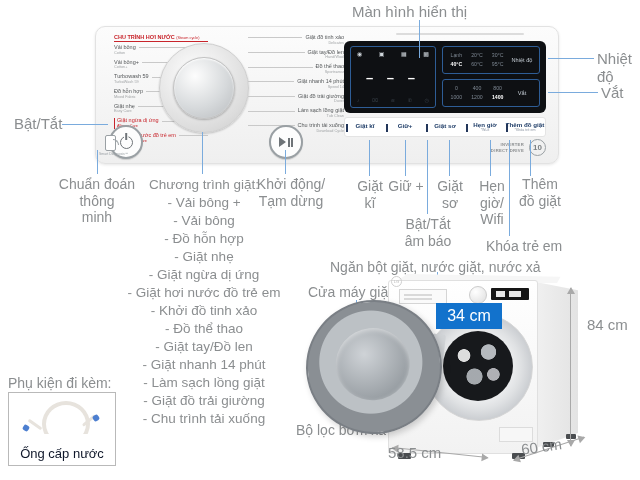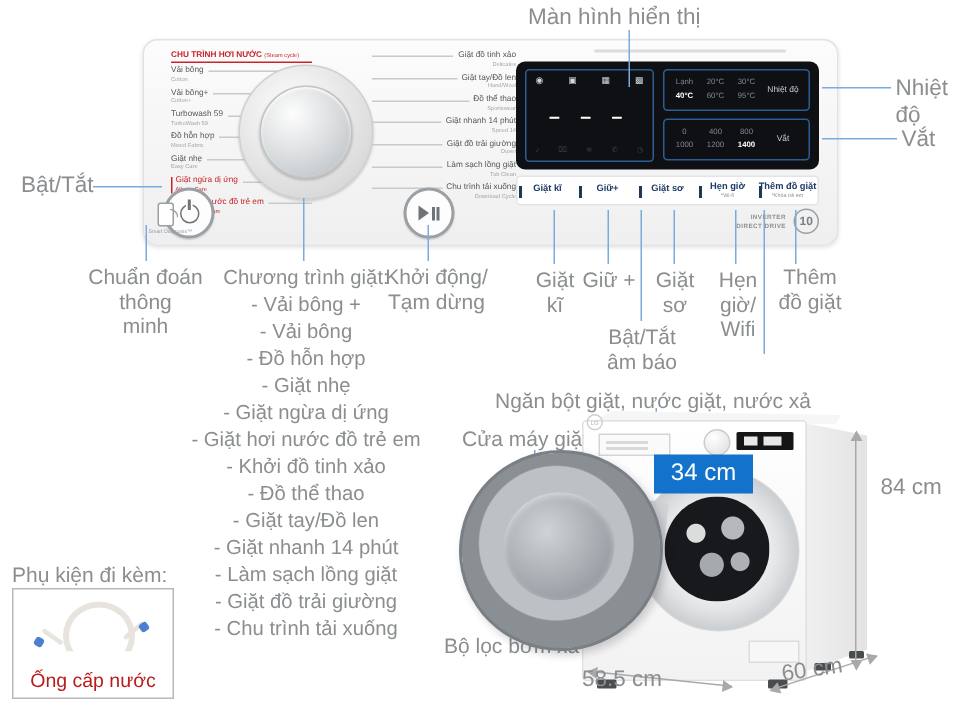--- a/index.html
+++ b/index.html
@@ -116,21 +116,21 @@
   #hinge{left:430px;top:334px;width:14px;height:34px;background:#d0d3d6;border-radius:3px;transform:rotate(7deg);}
   .tri{width:0;height:0;position:absolute;}
   #badge34{left:436px;top:303px;width:66px;height:26px;background:#1272cc;color:#fff;
            font-size:16px;display:flex;align-items:center;justify-content:center;}
   
   #accbox{left:8px;top:392px;width:106px;height:72px;border:1px solid #b9b9b9;background:#fff;}
   #hosering{left:33px;top:8px;width:40px;height:38px;border:4px solid #e7e3dd;border-radius:50%;
             clip-path:polygon(0 0,100% 0,100% 72%,0 72%);}
   .hosedot{width:6px;height:6px;border-radius:2px;background:#4d7fd0;}
   .hosetail{height:3px;background:#e7e3dd;border-radius:2px;}
-  #acclabel{left:0;right:0;bottom:4px;text-align:center;font-size:13px;color:#b91c1c;}
+  #acclabel{left:0;right:0;bottom:4px;text-align:center;font-size:13px;color:#0f172a;}
 </style>
 </head>
 <body>
 
 <div id="stage">
 
   <div id="panel" class="abs">
     <div class="abs finep" style="left:300px;top:6px;width:128px;"></div>
 
     <div class="abs" style="left:18px;top:7px;width:94px;">
@@ -404,20 +404,21 @@
   <div class="abs lbl ctr" style="left:386px;top:178px;width:40px;">Giữ +</div>
   <div class="abs lbl pre ctr" style="left:432px;top:178px;width:36px;">Giặt
 sơ</div>
   <div class="abs lbl pre ctr" style="left:472px;top:178px;width:40px;">Hẹn
 giờ/
 Wifi</div>
   <div class="abs lbl pre ctr" style="left:510px;top:176px;width:60px;">Thêm
 đồ giặt</div>
   <div class="abs lbl pre ctr" style="left:398px;top:216px;width:60px;">Bật/Tắt
 âm báo</div>
+  <div class="abs lbl" style="left:486px;top:238px;">Khóa trẻ em</div>
   <div class="abs lbl" style="left:330px;top:259px;">Ngăn bột giặt, nước giặt, nước xả</div>
   <div class="abs lbl" style="left:308px;top:284px;">Cửa máy giặt</div>
   <div class="abs lbl" style="left:296px;top:422px;">Bộ lọc bơm xả</div>
   <div class="abs lbl" style="left:8px;top:375px;">Phụ kiện đi kèm:</div>
 
   <div id="proglist" class="abs">
     <div>Chương trình giặt:</div>
     <div>
 
     <div>- Vải bông +</div>

